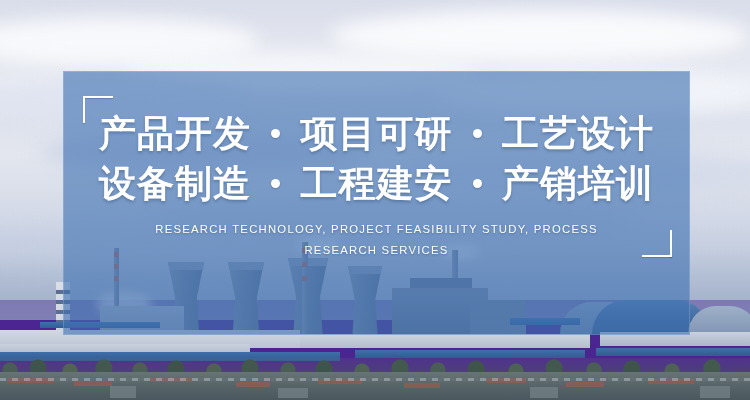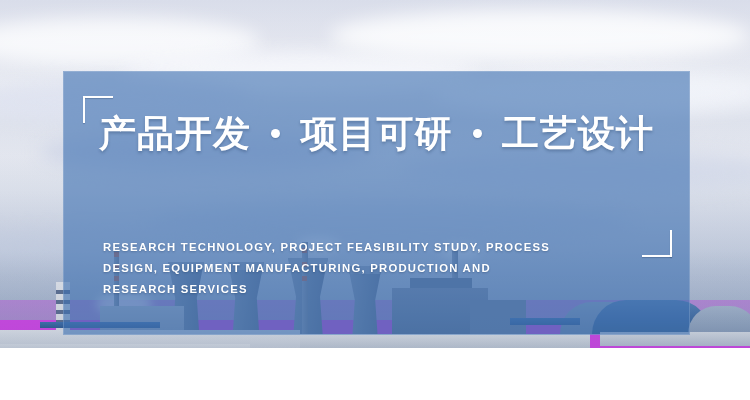--- a/index.html
+++ b/index.html
@@ -7,23 +7,23 @@
     padding: 0;
     background: #ffffff;
   }
   body {
     font-family: "Liberation Sans", sans-serif;
   }
 
   #banner {
     position: relative;
     width: 750px;
-    height: 348px;
+    height: 400px;
     overflow: hidden;
-    background: #d946ef;
+    background: #4c1d95;
   }
 
   
   .photo {
     position: absolute;
     inset: 0;
     overflow: hidden;
   }
 
   
@@ -285,24 +285,25 @@
     width: 9px;
     height: 9px;
     border-radius: 50%;
     background: #ffffff;
     box-shadow: 0 1px 2px rgba(26,52,88,.30);
   }
 
   .subline {
     position: absolute;
     left: 40px; right: 40px;
-    top: 166px;
+    top: 148px;
+    text-align: center;
     color: #ffffff;
     font-size: 11.3px;
-    font-weight: 700;
+    font-weight: 400;
     letter-spacing: 1.25px;
     line-height: 21px;
     text-shadow: 0 1px 2px rgba(26,52,88,.35);
   }
 </style>
 </head>
 <body>
 
 <div id="banner">
 
@@ -404,22 +405,28 @@
     </div>
 
     <div class="headline">
       <span class="line">
         <span>产品开发</span>
         <span class="sep"></span>
         <span>项目可研</span>
         <span class="sep"></span>
         <span>工艺设计</span>
       </span>
+      <span class="line">
+        <span>设备制造</span>
+        <span class="sep"></span>
+        <span>工程建安</span>
+        <span class="sep"></span>
+        <span>产销培训</span>
+      </span>
     </div>
 
     <div class="subline">
       <div>RESEARCH TECHNOLOGY, PROJECT FEASIBILITY STUDY, PROCESS</div>
-      <div>DESIGN, EQUIPMENT MANUFACTURING, PRODUCTION AND</div>
       <div>RESEARCH SERVICES</div>
     </div>
 
   </div>
 </div>
 
 </body></html>

